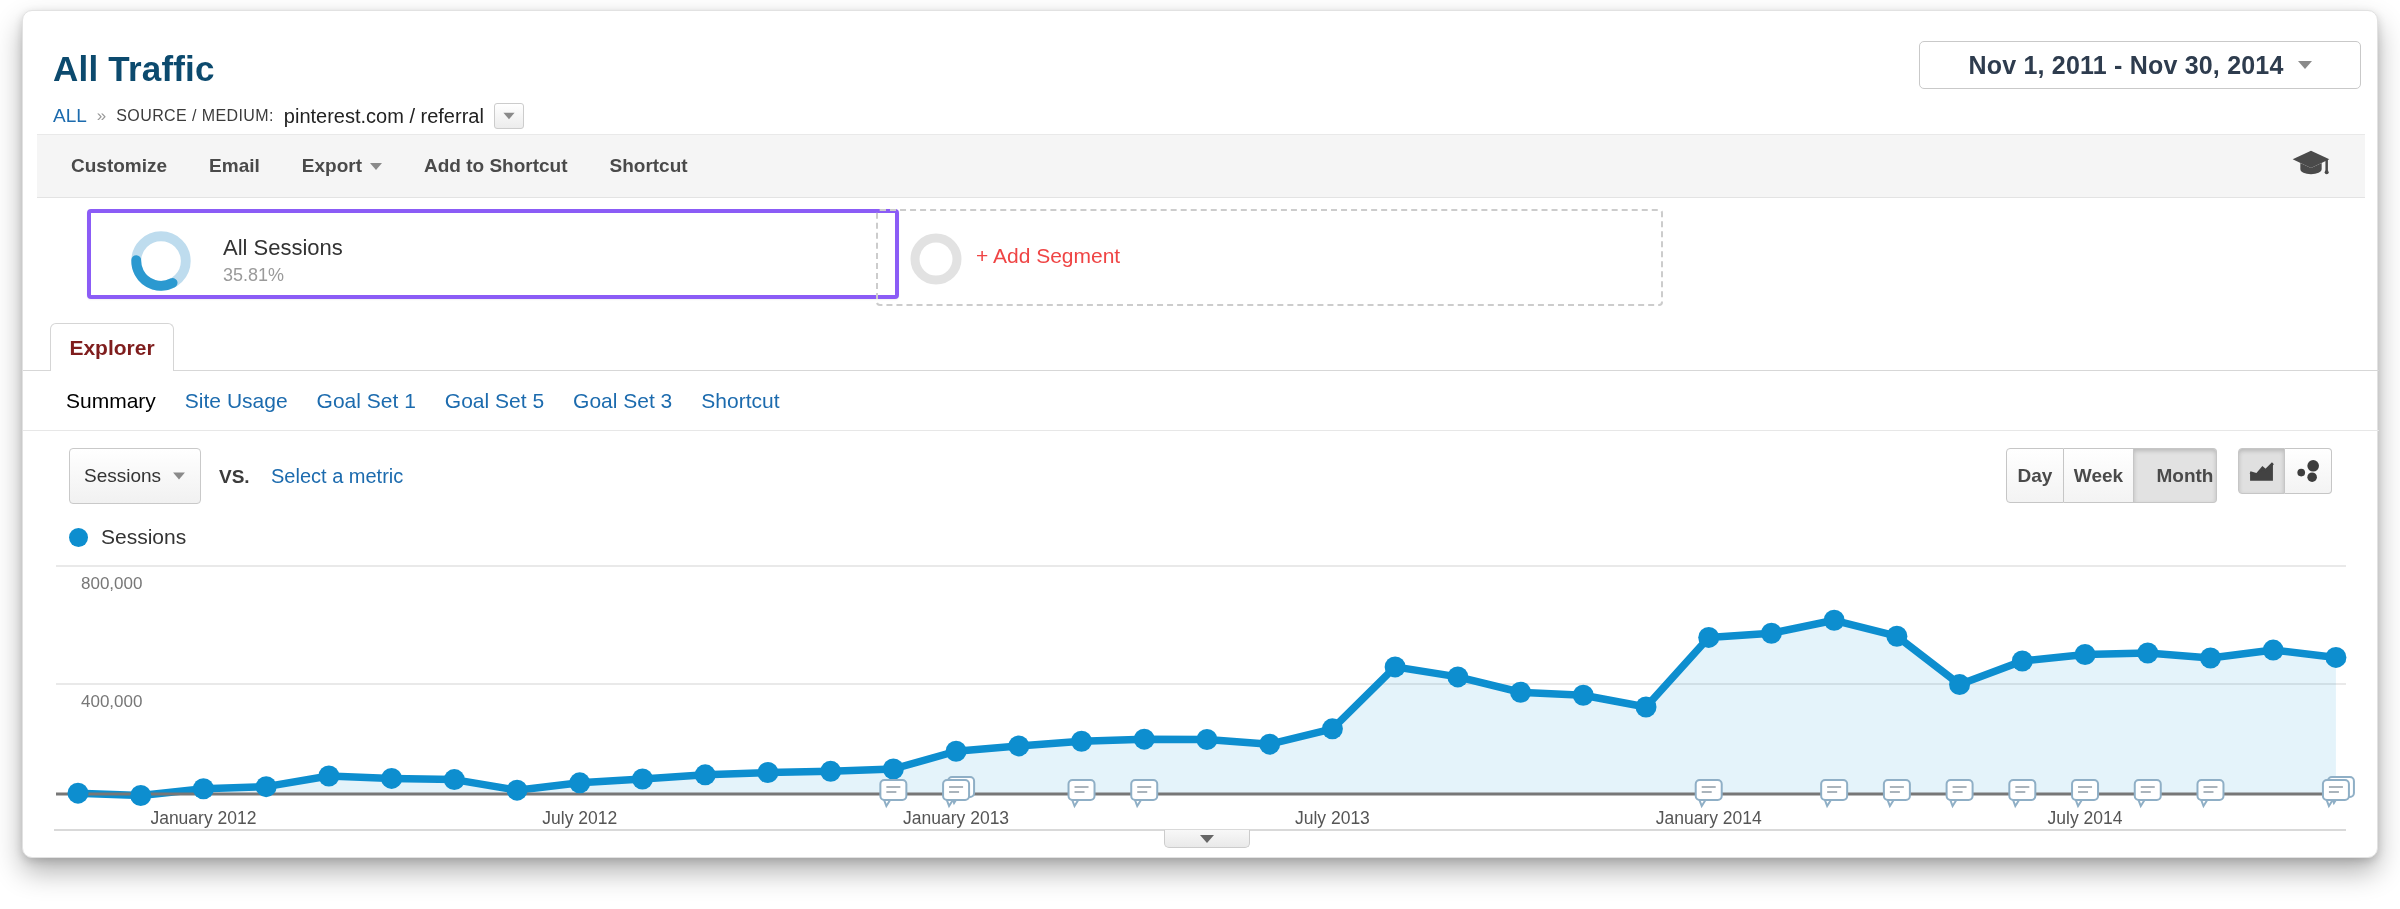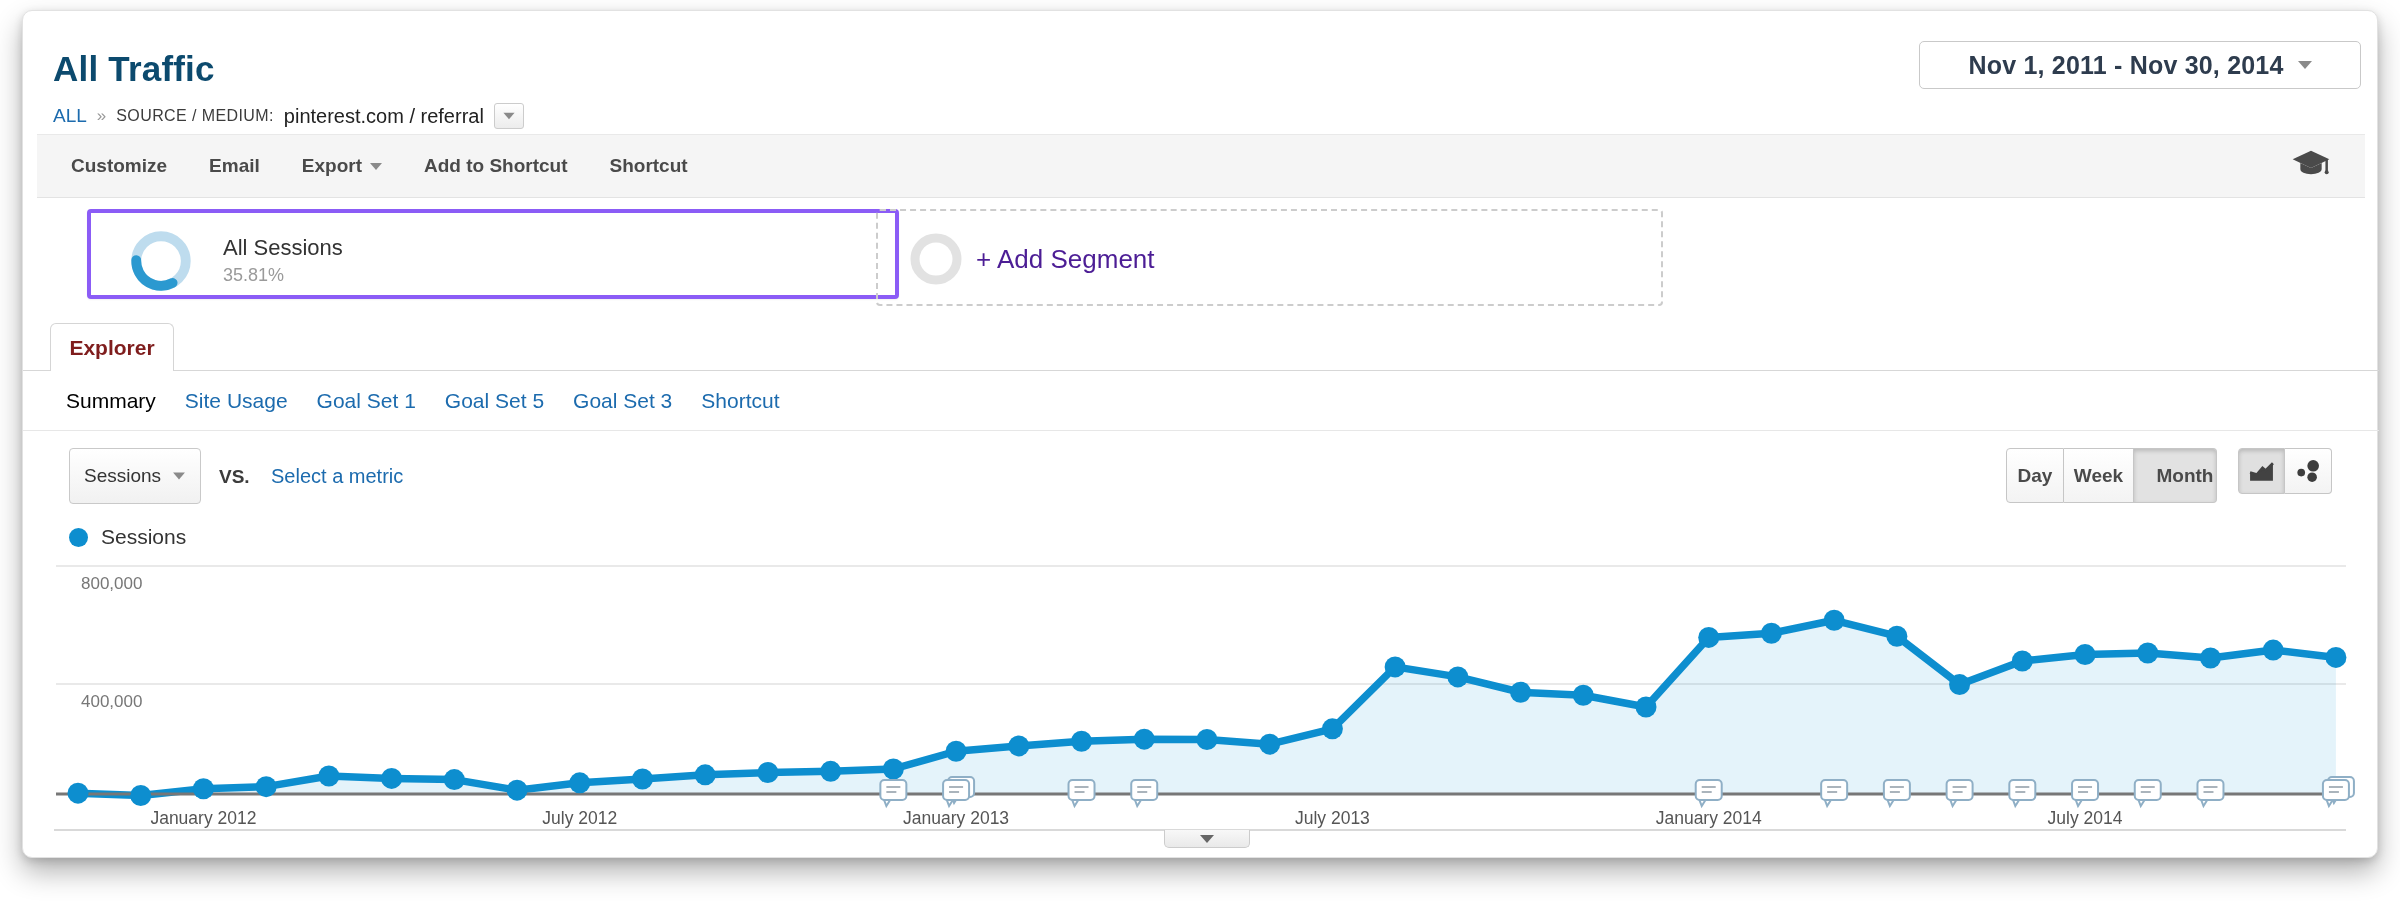--- a/index.html
+++ b/index.html
@@ -32,21 +32,21 @@
   .tb-item { font-size:19px; font-weight:bold; color:#4a4a4a; cursor:pointer; display:flex; align-items:center; gap:8px; }
   .tb-caret { width:0;height:0;border-left:6px solid transparent;border-right:6px solid transparent;border-top:7px solid #8a8a8a; }
   .edu-icon { position:absolute; right:34px; top:14px; cursor:pointer; }
 
   
   .card1 { left:20px; top:198px; width:812px; height:90px; border:4px solid #8b5cf6; border-radius:4px;
            background:#fff; box-shadow:0 1px 2px rgba(0,0,0,.06); cursor:pointer;margin-left:44px; }
   .card2 { left:853px; top:198px; width:787px; height:97px; border:2px dashed #ccc; border-radius:4px; cursor:pointer; }
   .seg-title { position:absolute; left:132px; top:22px; font-size:22px; color:#333; }
   .seg-pct { position:absolute; left:132px; top:52px; font-size:18px; color:#9a9a9a; }
-  .addseg-label { position:absolute; left:98px; top:33px; font-size:26px; color:#4c1d95; }
+  .addseg-label { position:absolute; left:98px; top:33px; font-size:21px; color:#ef4444; }
 
   
   .tabstrip-line { left:0px; top:359px; width:2356px; height:1px; background:#d7d7d7; }
   .explorer-tab { left:27px; top:312px; width:124px; height:48px; background:#fff;
                   border:1px solid #d5d5d5; border-bottom:none; border-radius:6px 6px 0 0;
                   display:flex; align-items:center; justify-content:center; z-index:3;
                   font-size:21px; font-weight:bold; color:#7f1d1d; cursor:pointer; }
   .explorer-tab::after { content:""; position:absolute; left:0; right:0; bottom:-2px; height:3px; background:#fff; }
 
   

